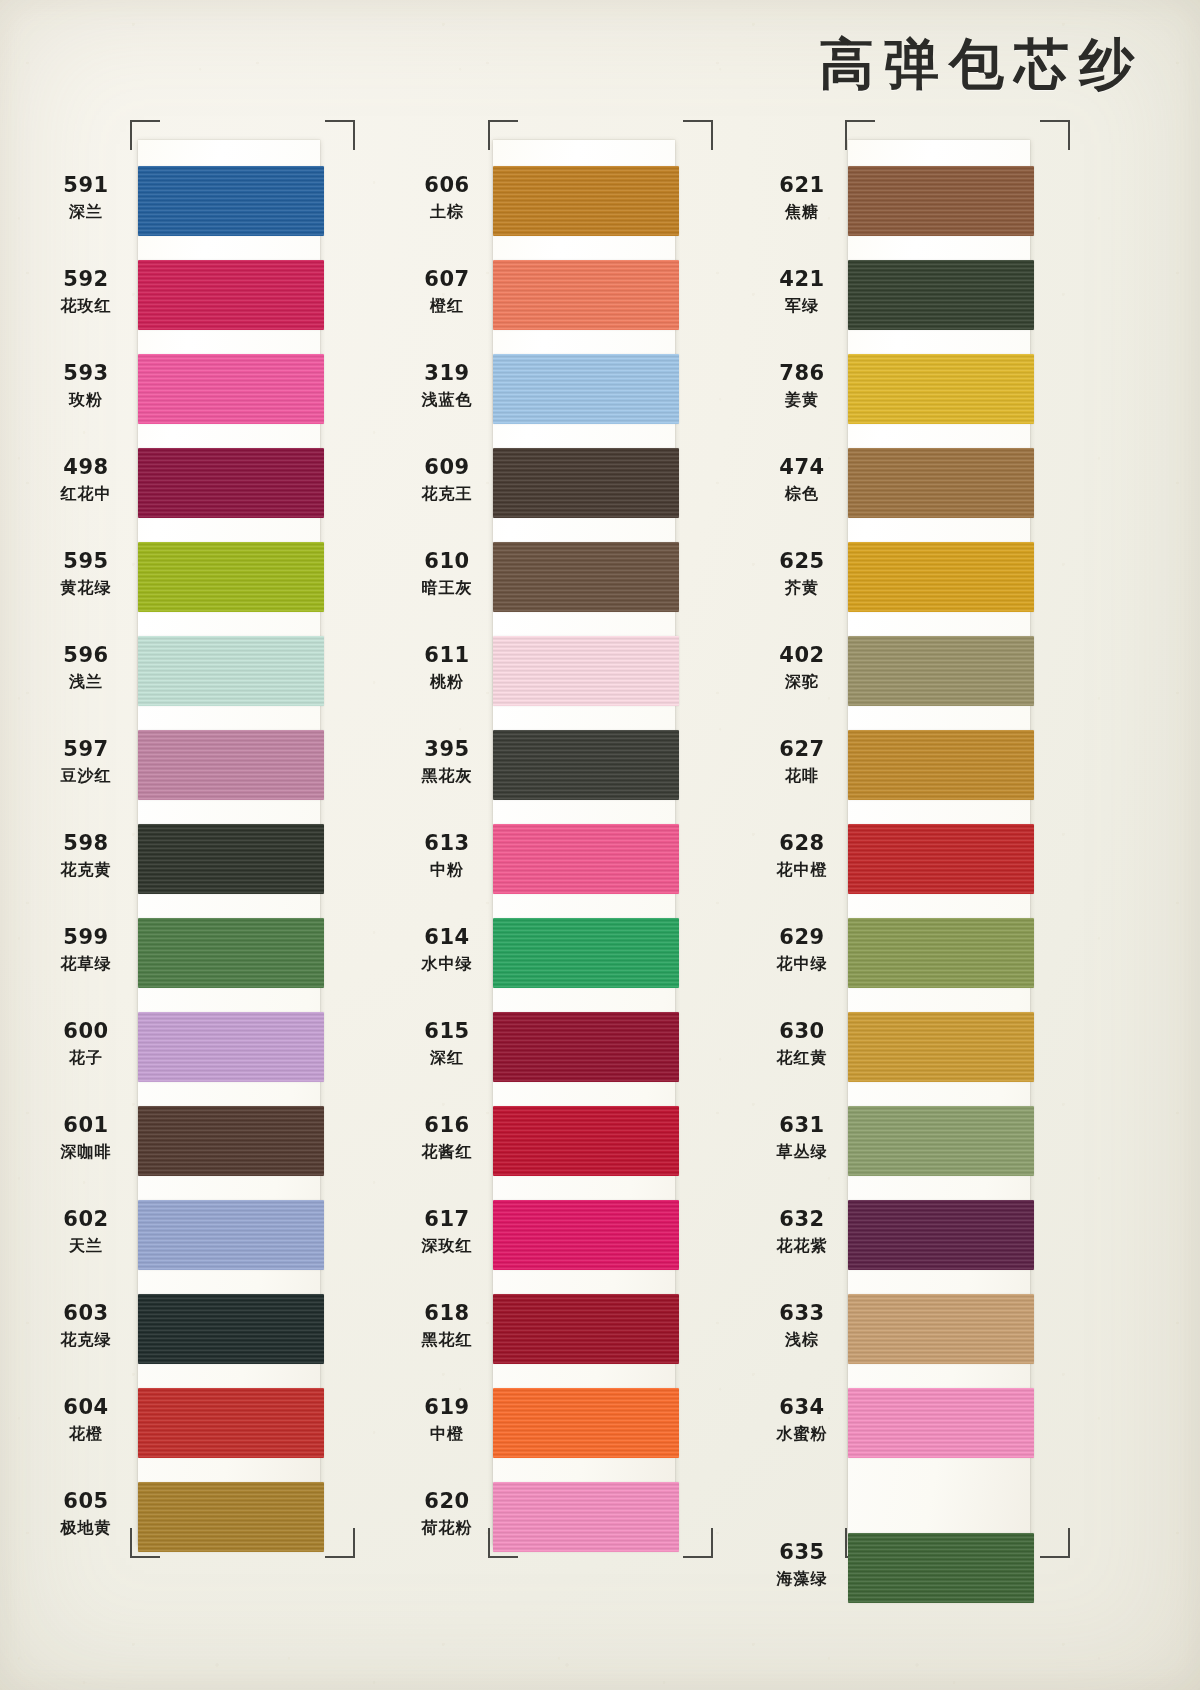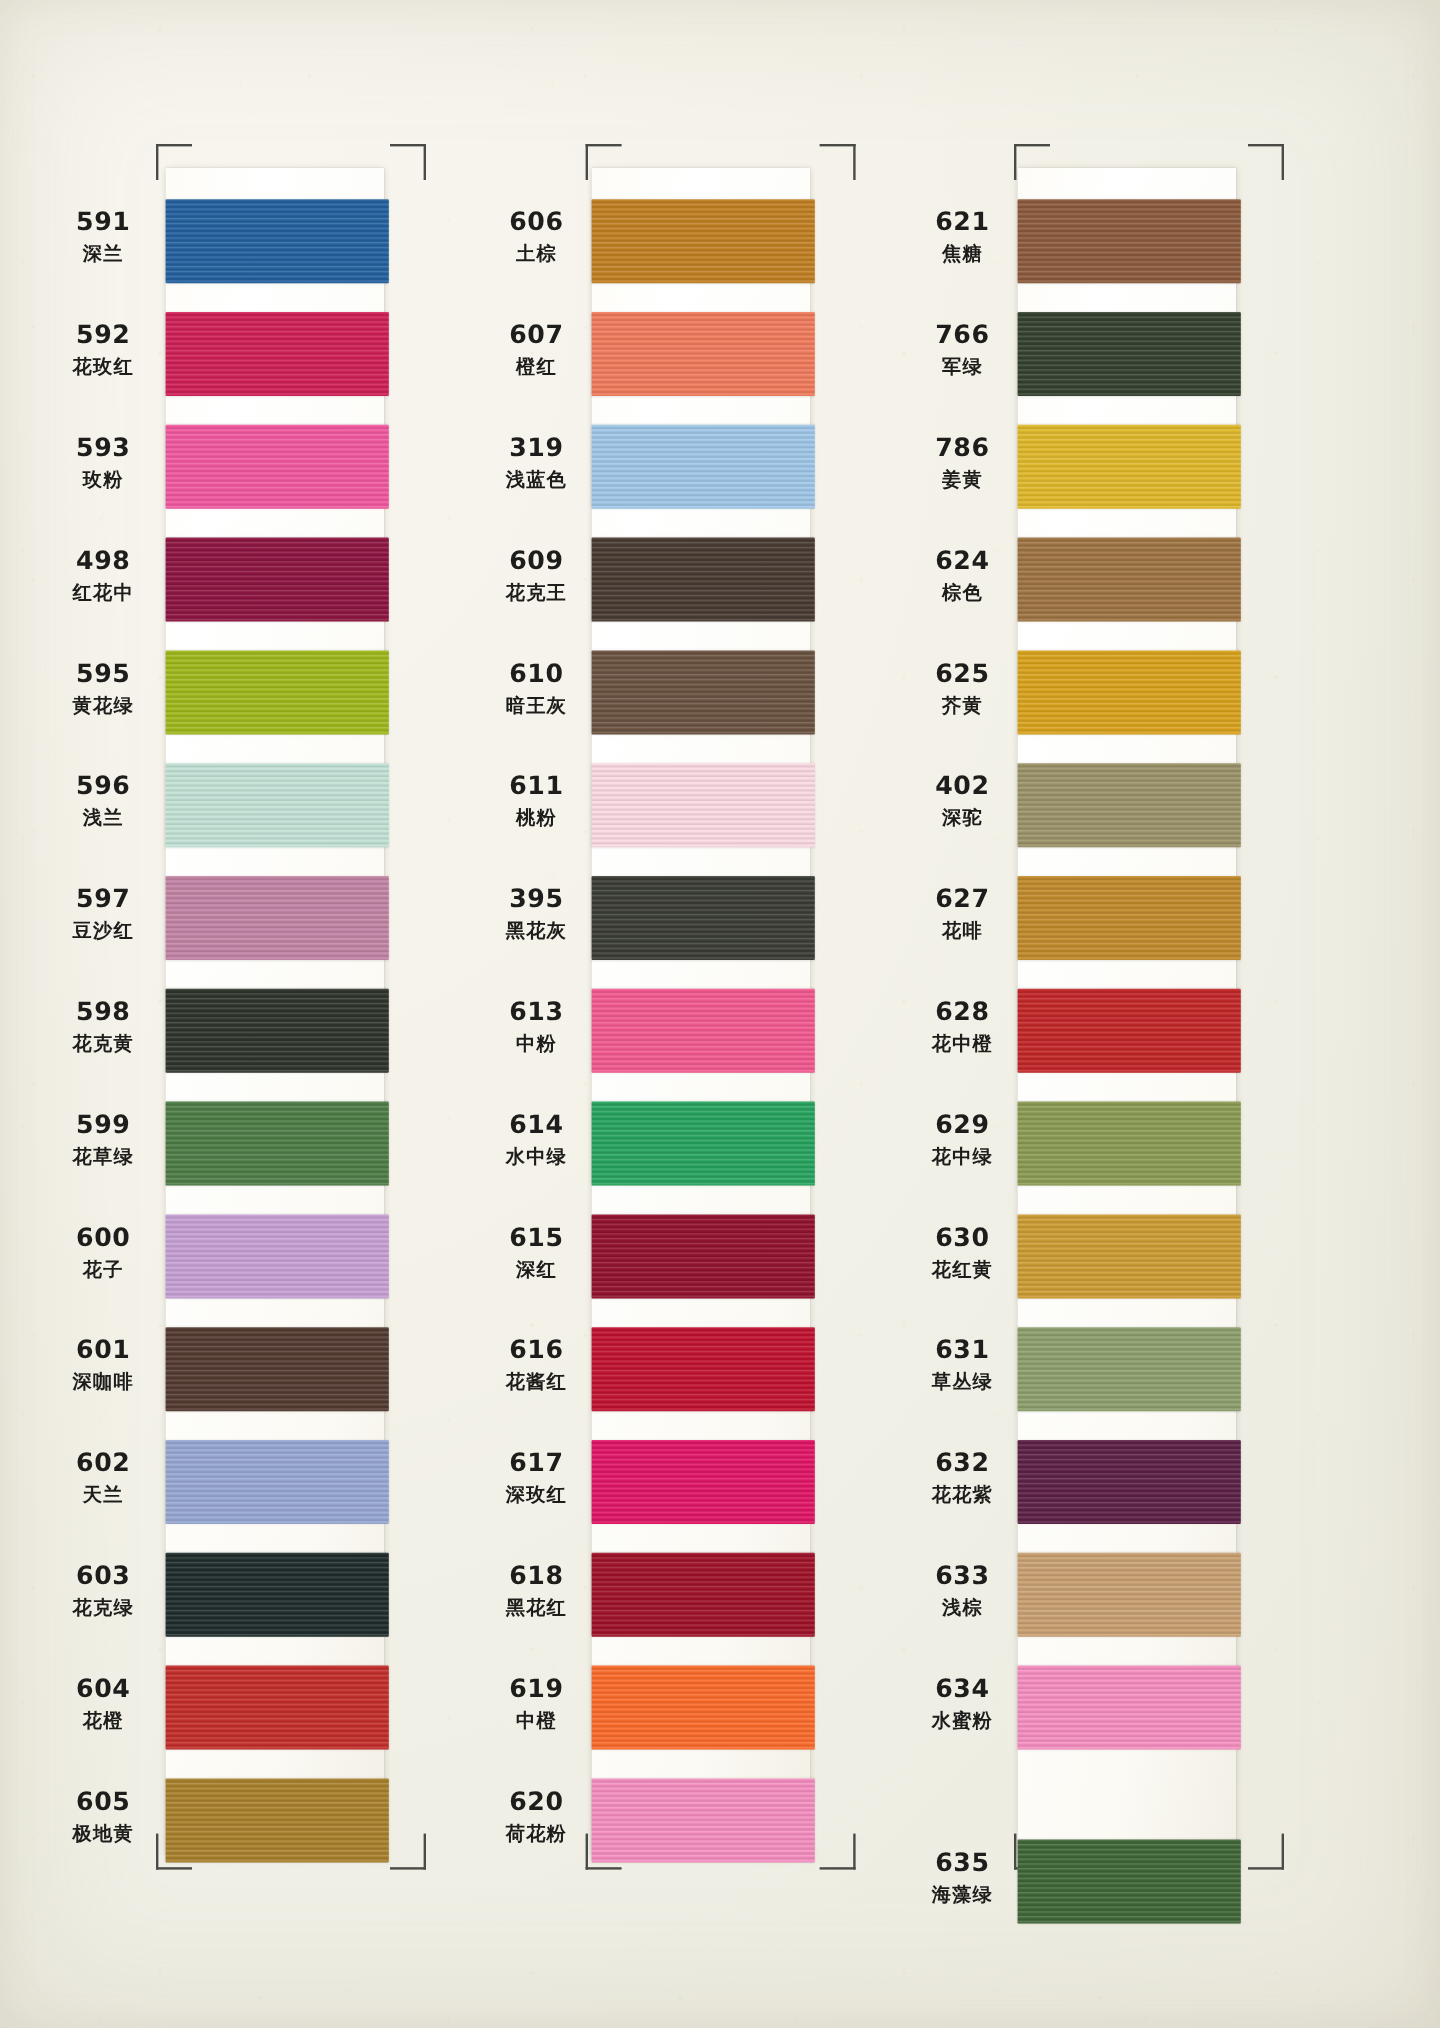--- a/index.html
+++ b/index.html
@@ -164,20 +164,21 @@
   #col-1 .label, #col-2 .label { left: 6px; }
 </style>
 </head>
 <body>
 
 <div id="page">
 
   <div id="paper-grain"></div>
   <div id="paper-edge"></div>
 
+  <div id="title">高弹包芯纱</div>
 
   <div class="corner tl" style="left:130px; top:120px;">
       <i class="h"></i>
       <i class="v"></i>
     </div>
   <div class="corner tr" style="left:325px; top:120px;">
       <i class="h"></i>
       <i class="v"></i>
     </div>
   <div class="corner bl" style="left:130px; top:1528px;">
@@ -443,35 +444,35 @@
     <div class="card-backing tall"></div>
   <div class="swatch-row" style="top: 22px;">
         <div class="label">
           <div class="code">621</div>
           <div class="name">焦糖</div>
         </div>
         <div class="yarn" style="background: rgb(139, 90, 60);"></div>
       </div>
       <div class="swatch-row" style="top: 116px;">
         <div class="label">
-          <div class="code">766</div>
+          <div class="code">421</div>
           <div class="name">军绿</div>
         </div>
         <div class="yarn" style="background: rgb(52, 65, 47);"></div>
       </div>
       <div class="swatch-row" style="top: 210px;">
         <div class="label">
           <div class="code">786</div>
           <div class="name">姜黄</div>
         </div>
         <div class="yarn" style="background: rgb(224, 184, 42);"></div>
       </div>
       <div class="swatch-row" style="top: 304px;">
         <div class="label">
-          <div class="code">624</div>
+          <div class="code">474</div>
           <div class="name">棕色</div>
         </div>
         <div class="yarn" style="background: rgb(157, 115, 65);"></div>
       </div>
       <div class="swatch-row" style="top: 398px;">
         <div class="label">
           <div class="code">625</div>
           <div class="name">芥黄</div>
         </div>
         <div class="yarn" style="background: rgb(216, 162, 29);"></div>

